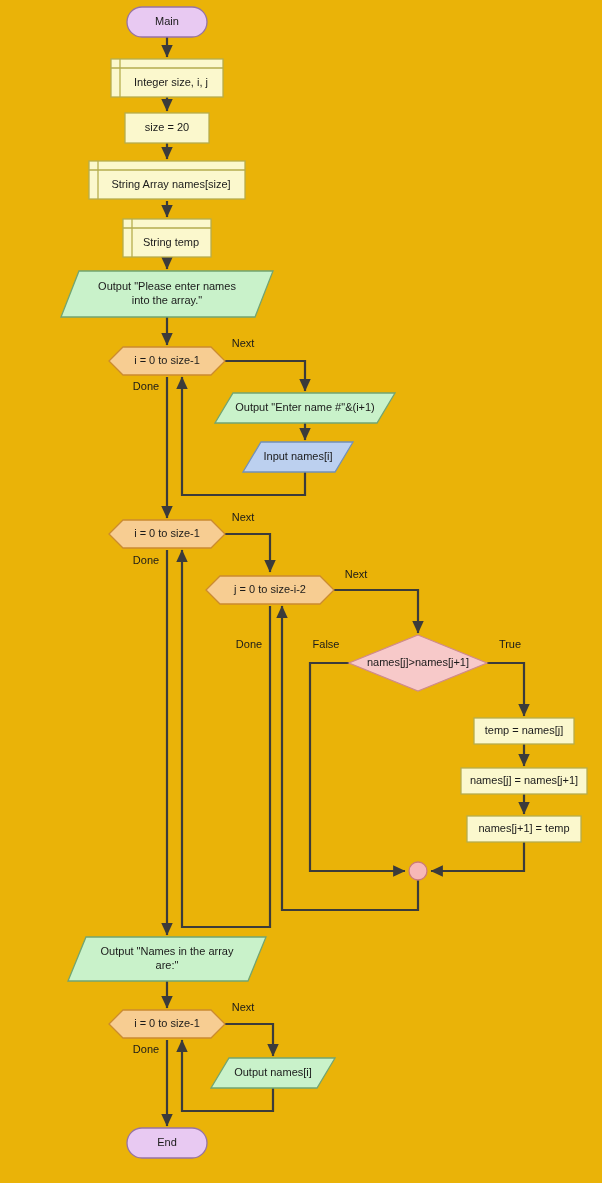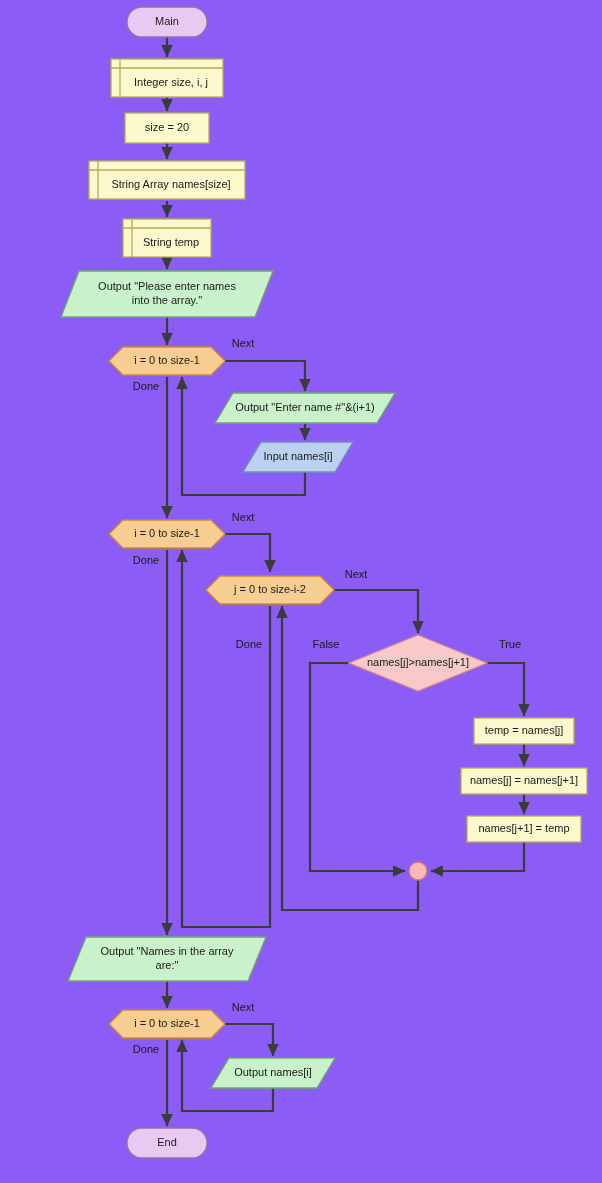--- a/index.html
+++ b/index.html
@@ -8,21 +8,21 @@
     padding: 0;
     background: #ffffff;
   }
   body {
     font-family: "Liberation Sans", sans-serif;
   }
   #canvas {
     position: relative;
     width: 602px;
     height: 1183px;
-    background: #8b5cf6;
+    background: #eab308;
     overflow: hidden;
     text-decoration: underline;
   }
   svg.flow {
     display: block;
     width: 602px;
     height: 1183px;
   }
   .nodeText {
     font-family: "Liberation Sans", sans-serif;

